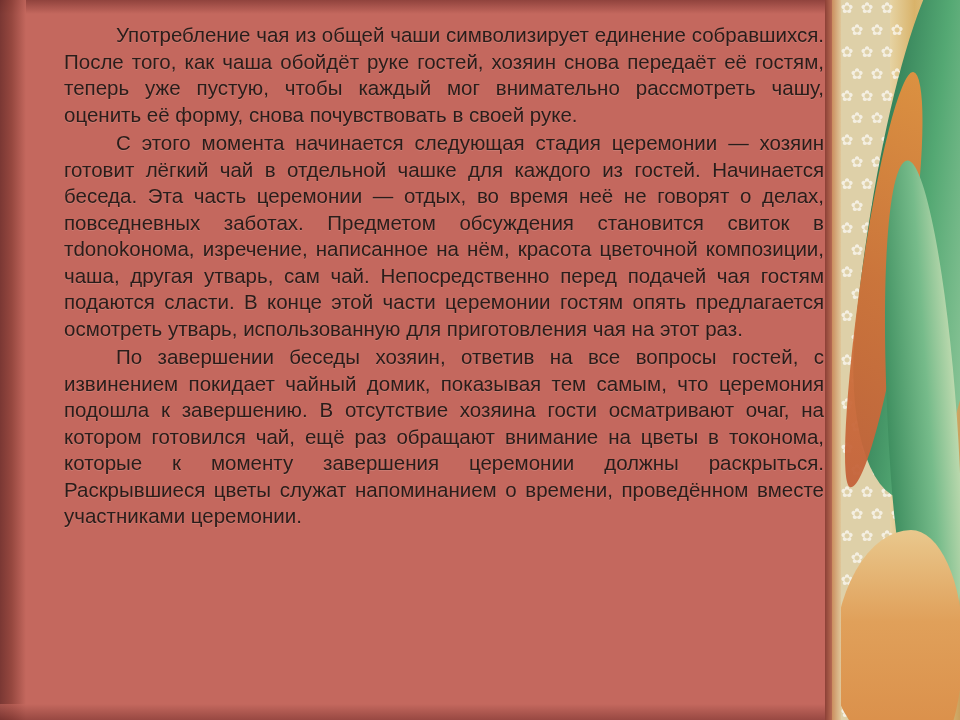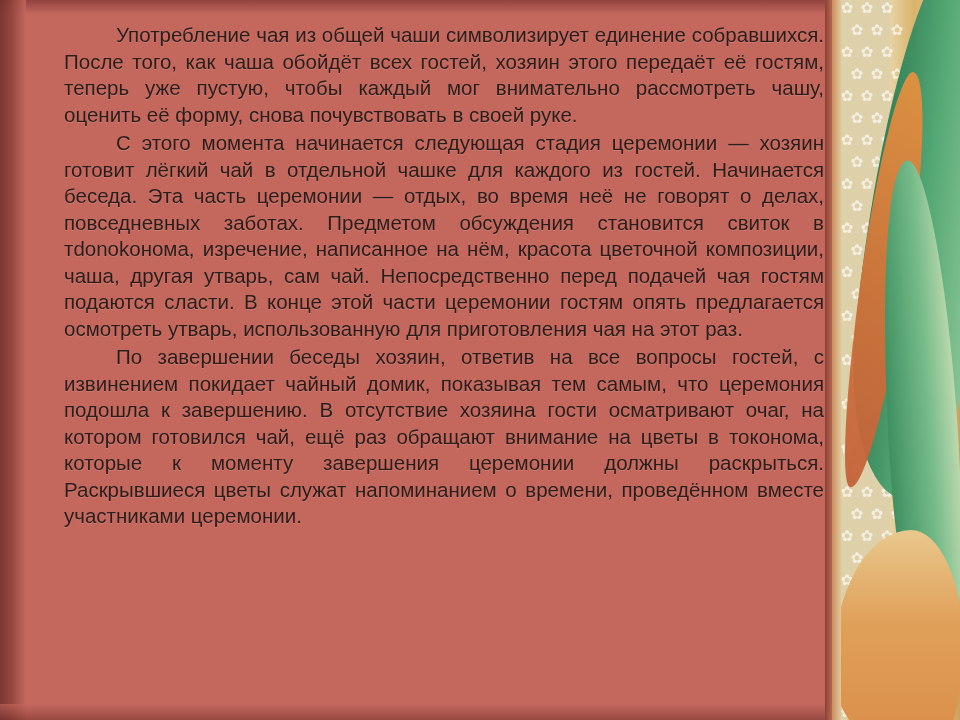--- a/index.html
+++ b/index.html
@@ -146,21 +146,21 @@
 </head>
 <body>
 
 <div class="slide">
 
   <div class="edge-top"></div>
   <div class="edge-left"></div>
   <div class="edge-bottom"></div>
 
   <div class="content">
-    <p class="para">Употребление чая из общей чаши символизирует единение собравшихся. После того, как чаша обойдёт всех гостей, хозяин этого передаёт её гостям, теперь уже пустую, чтобы каждый мог внимательно рассмотреть чашу, оценить её форму, снова почувствовать в своей руке.</p>
+    <p class="para">Употребление чая из общей чаши символизирует единение собравшихся. После того, как чаша обойдёт руке гостей, хозяин снова передаёт её гостям, теперь уже пустую, чтобы каждый мог внимательно рассмотреть чашу, оценить её форму, снова почувствовать в своей руке.</p>
     <p class="para">С этого момента начинается следующая стадия церемонии — хозяин готовит лёгкий чай в отдельной чашке для каждого из гостей. Начинается беседа. Эта часть церемонии — отдых, во время неё не говорят о делах, повседневных заботах. Предметом обсуждения становится свиток в тdonokoнома, изречение, написанное на нём, красота цветочной композиции, чаша, другая утварь, сам чай. Непосредственно перед подачей чая гостям подаются сласти. В конце этой части церемонии гостям опять предлагается осмотреть утварь, использованную для приготовления чая на этот раз.</p>
     <p class="para">По завершении беседы хозяин, ответив на все вопросы гостей, с извинением покидает чайный домик, показывая тем самым, что церемония подошла к завершению. В отсутствие хозяина гости осматривают очаг, на котором готовился чай, ещё раз обращают внимание на цветы в токонома, которые к моменту завершения церемонии должны раскрыться. Раскрывшиеся цветы служат напоминанием о времени, проведённом вместе участниками церемонии.</p>
   </div>
 
   <div class="deco">
     <div class="deco-cream"></div>
     <div class="deco-gold"></div>
     <div class="floral" id="floral">
         <span class="flower" style="left: 0px; top: 0px;">✿</span>
         <span class="flower" style="left: 20px; top: 0px;">✿</span>

